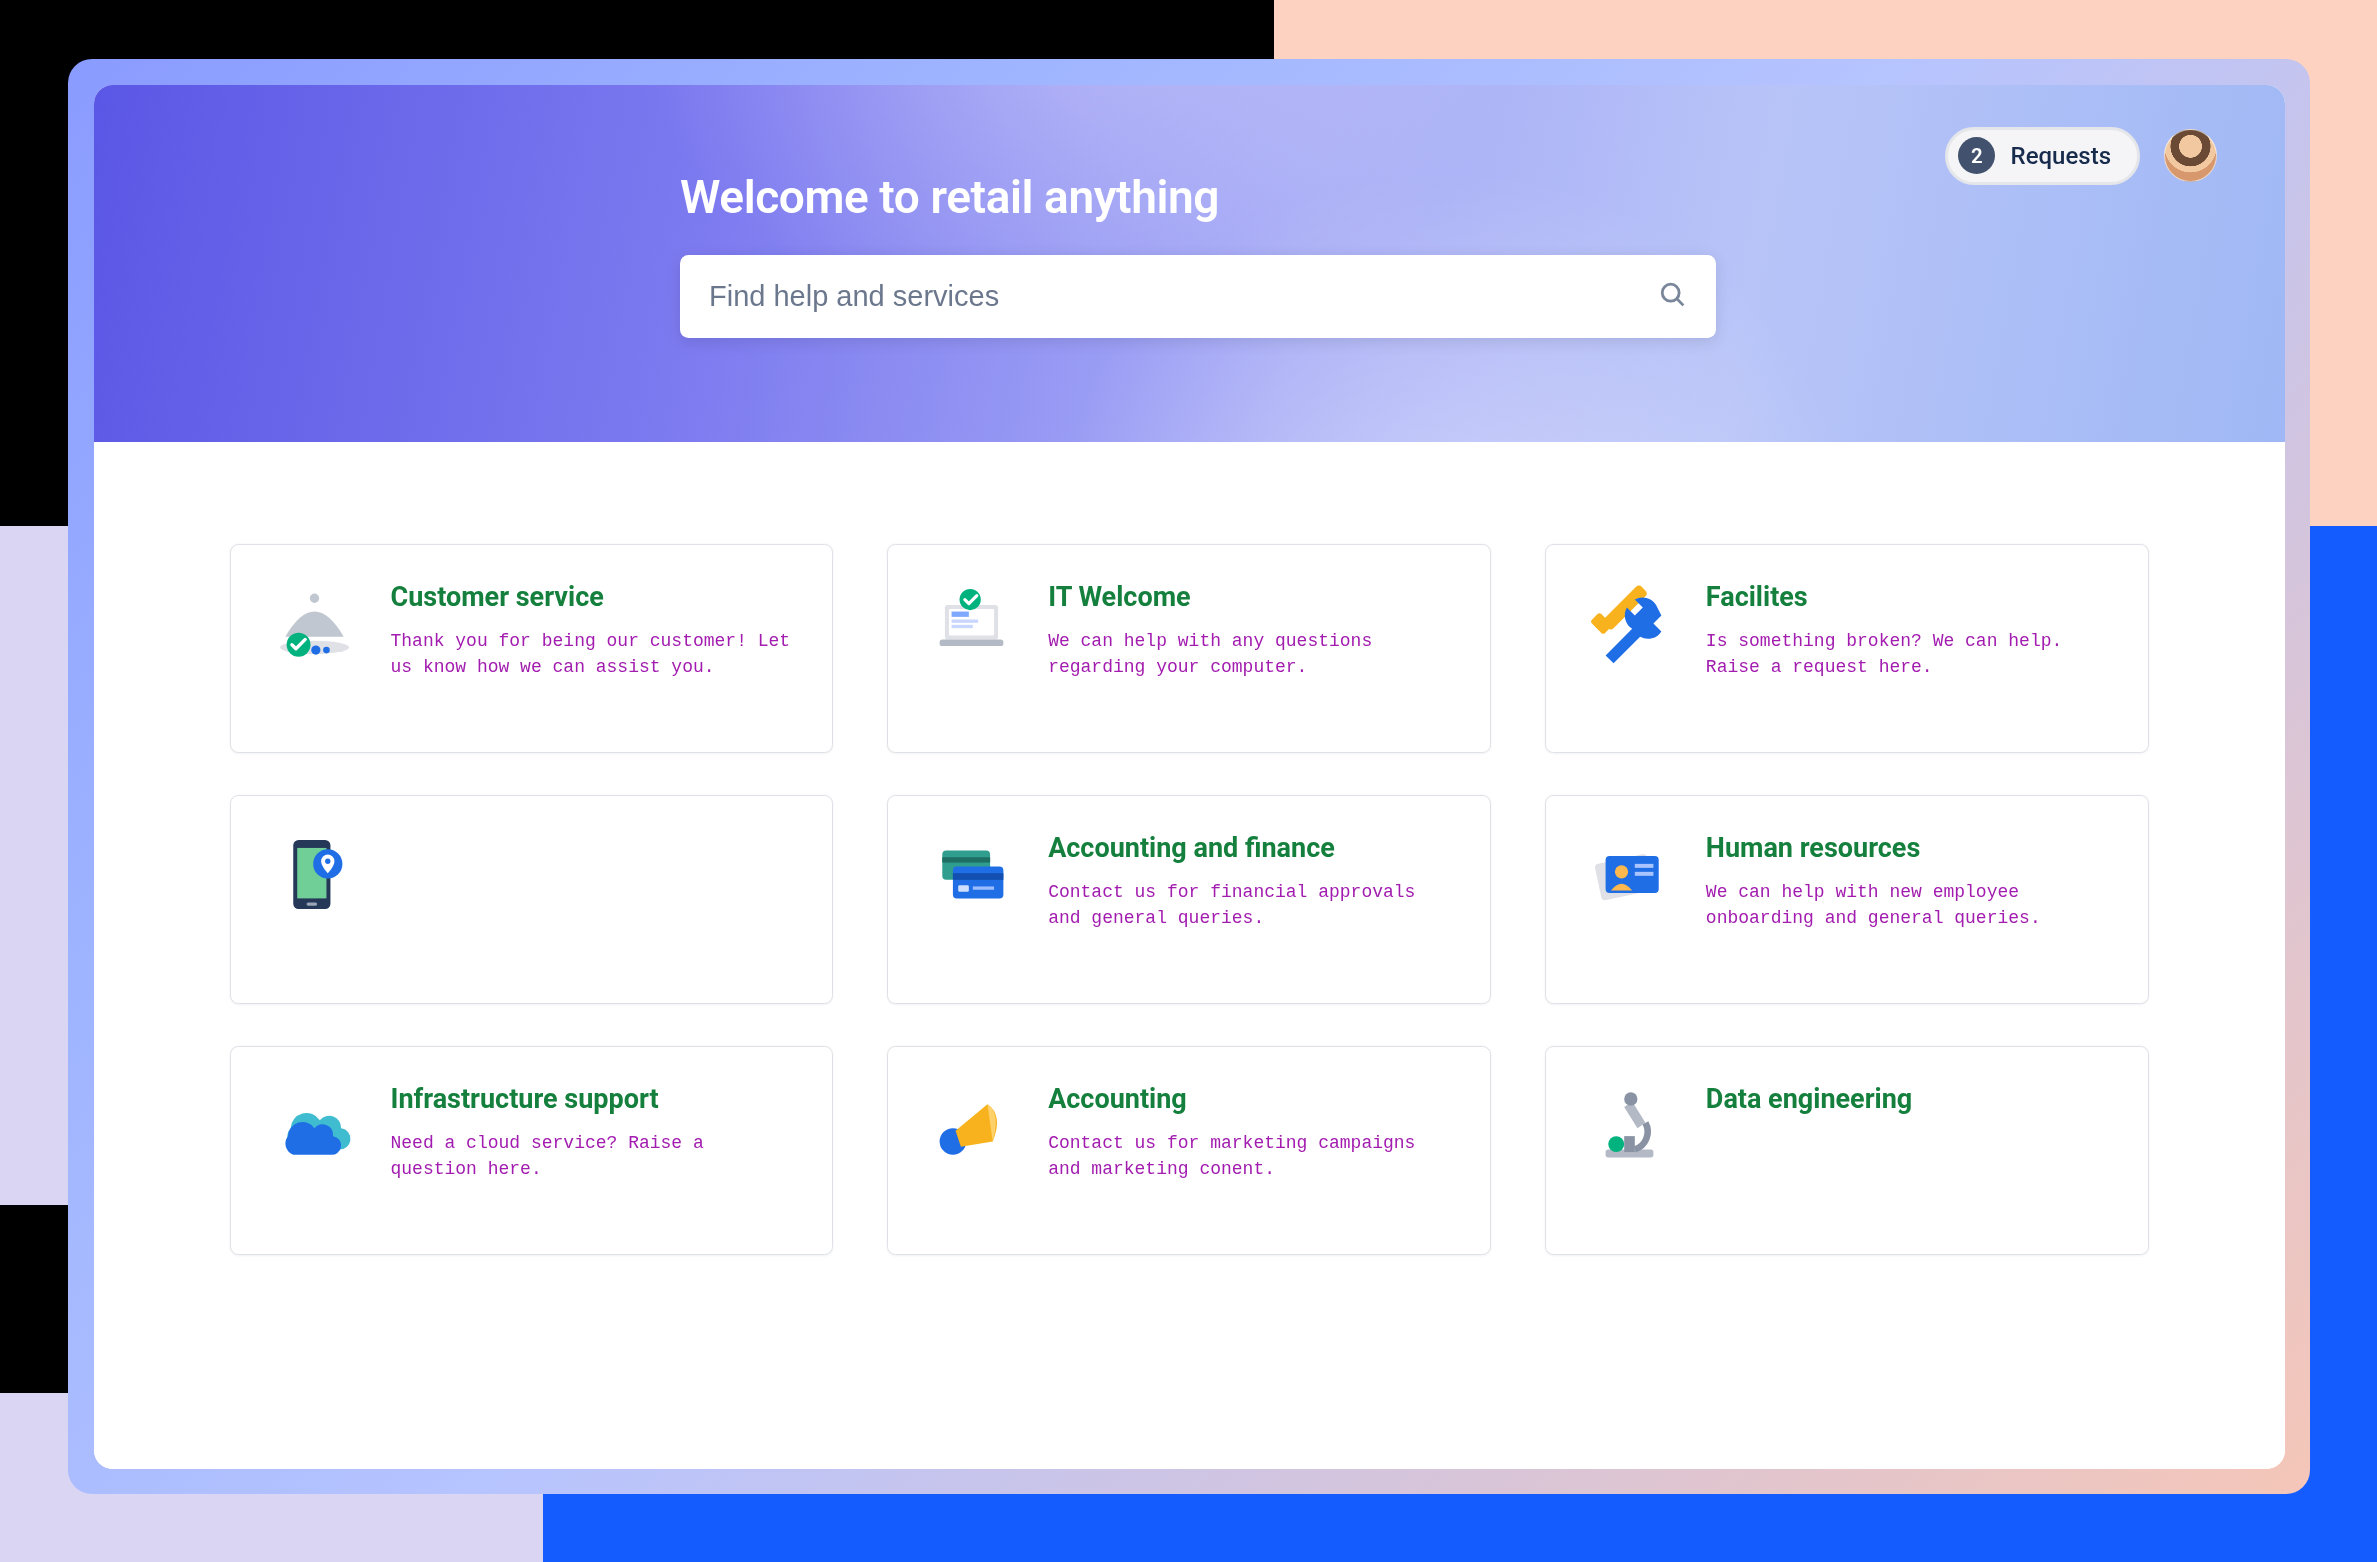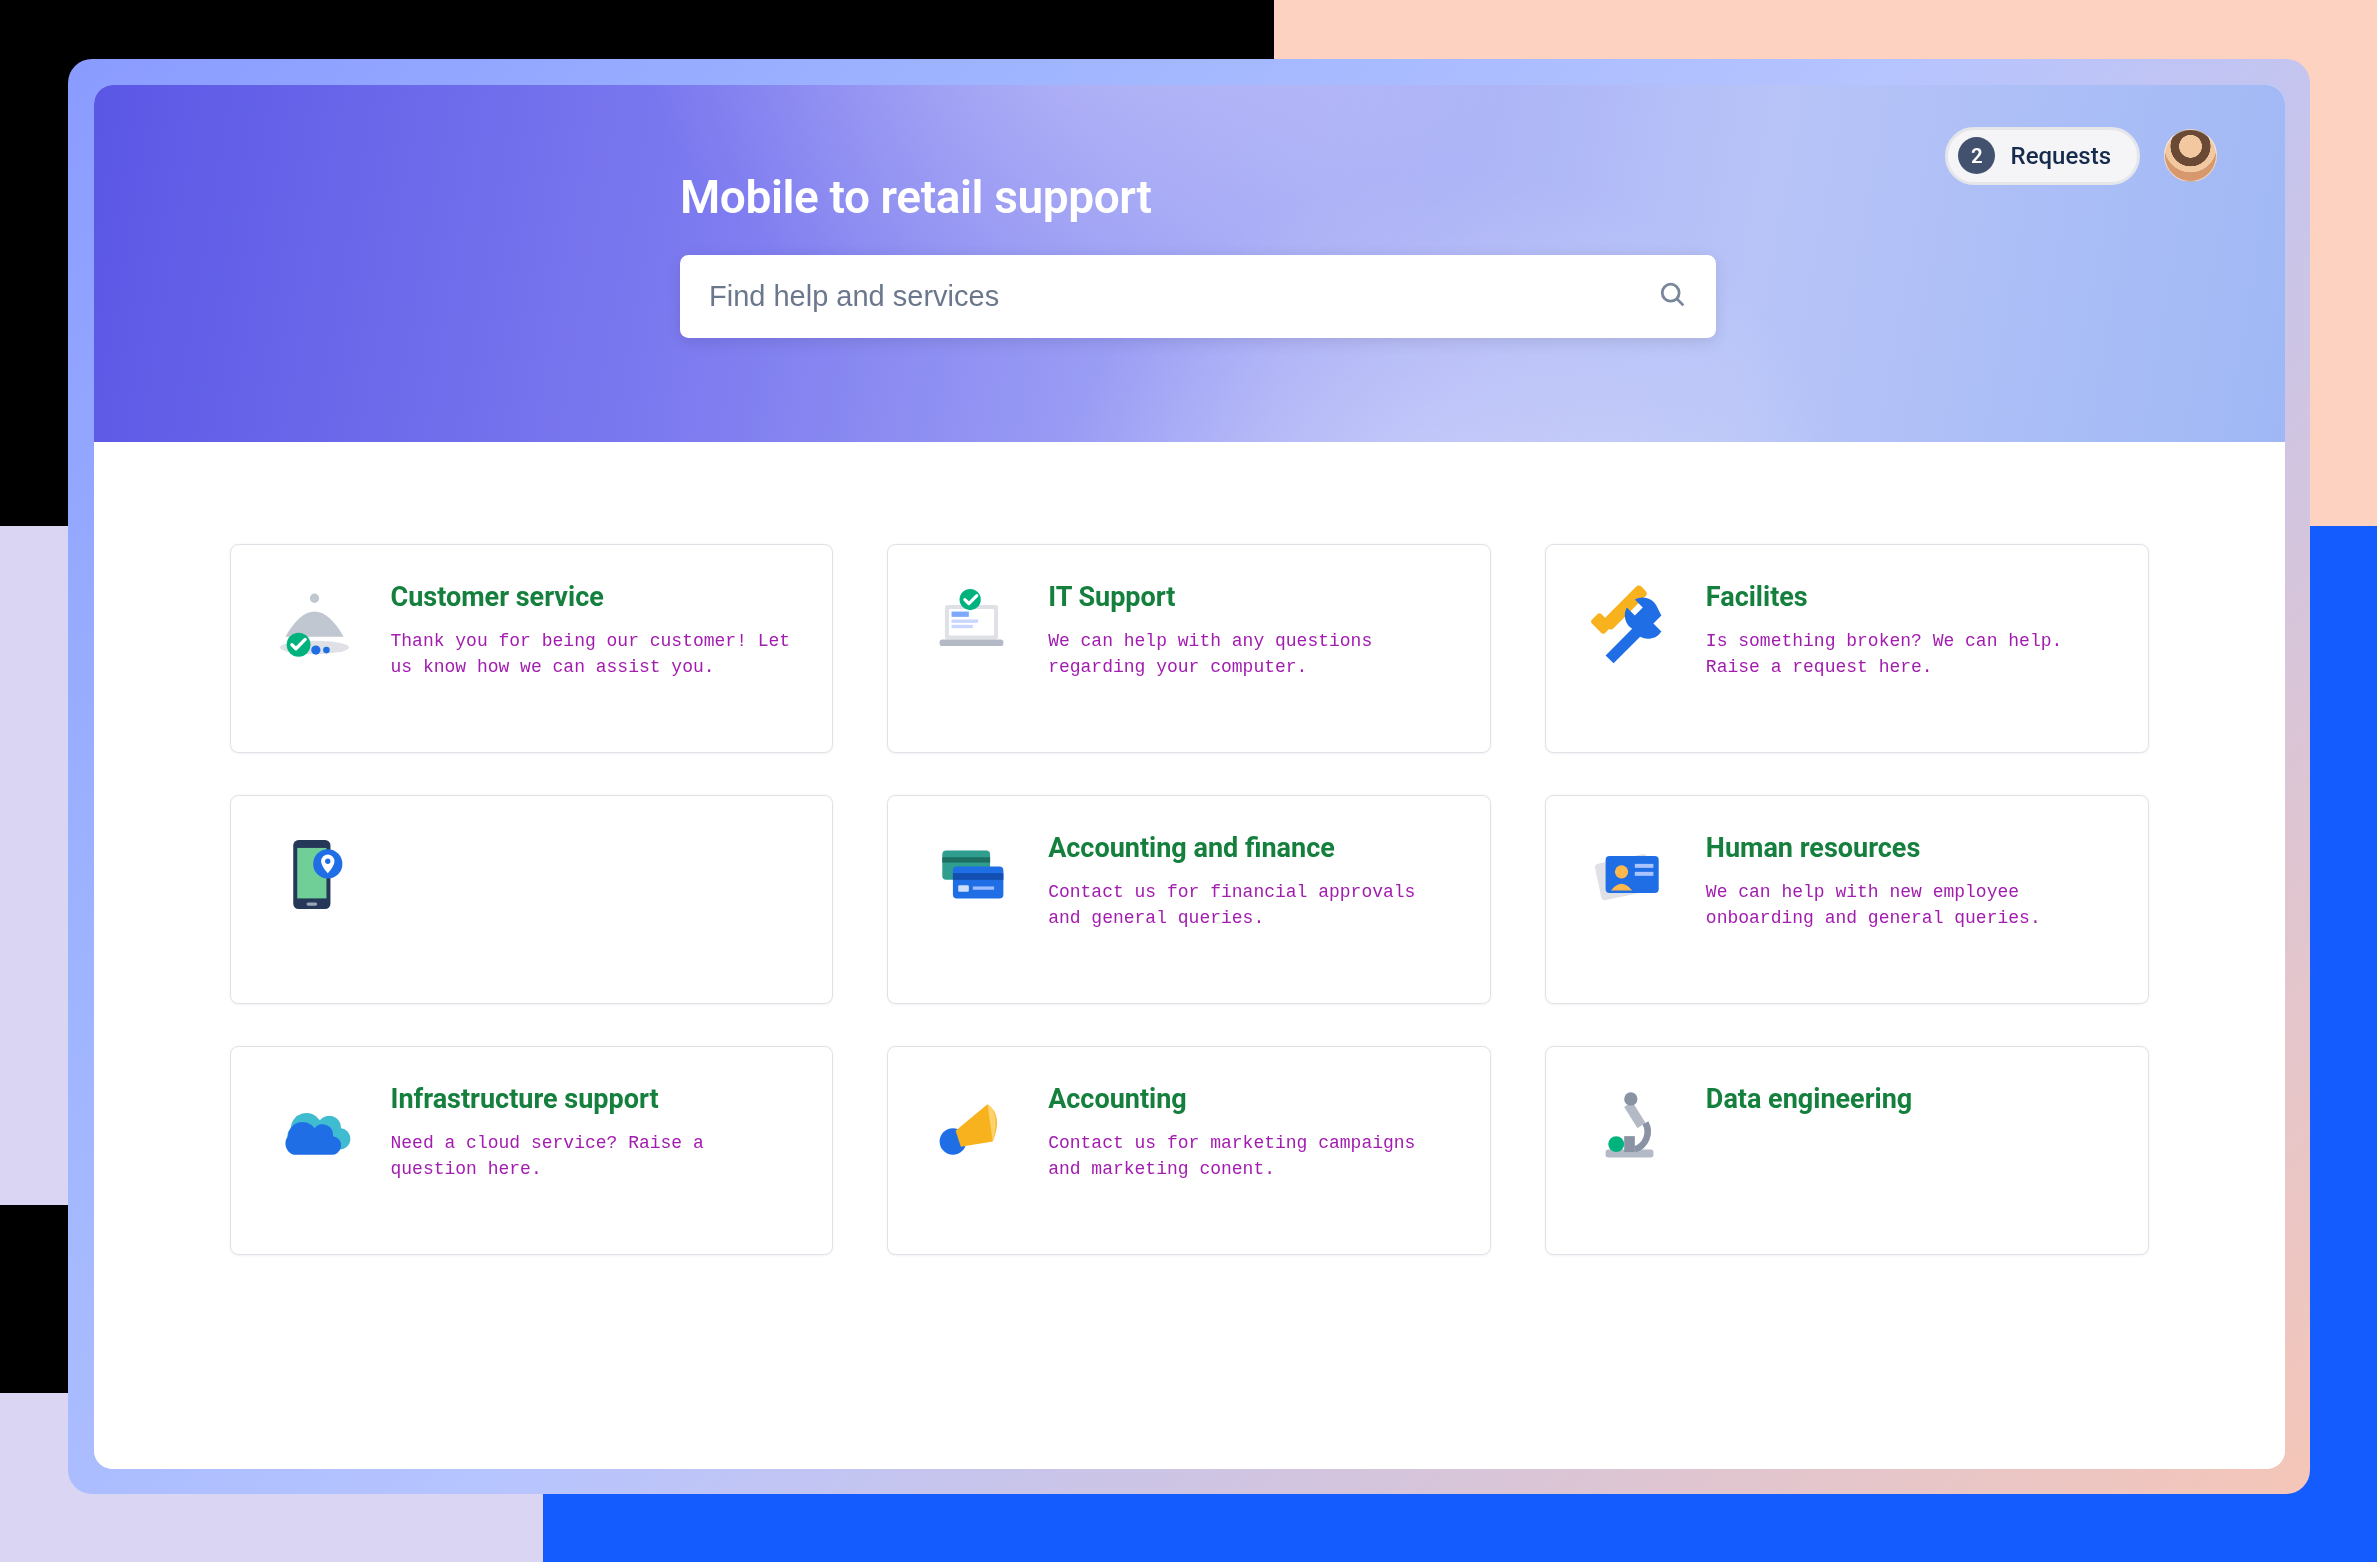--- a/index.html
+++ b/index.html
@@ -193,21 +193,21 @@
     <div class="hero">
       <div class="top-right">
         <div class="requests-pill">
           <span class="badge">2</span>
           <span>Requests</span>
         </div>
         <div class="avatar"></div>
       </div>
 
       <div class="hero-inner">
-        <h1 class="hero-title">Mobile to retail support</h1>
+        <h1 class="hero-title">Welcome to retail anything</h1>
 
         <div class="searchbar">
           <input type="text" placeholder="Find help and services" style="">
           <span class="search-icon">
             <svg viewBox="0 0 24 24">
                 <circle cx="10.5" cy="10.5" r="7"></circle>
                 <line x1="21" y1="21" x2="16" y2="16"></line>
               </svg>
           </span>
         </div>
@@ -242,21 +242,21 @@
               <rect x="15" y="21" width="34" height="20" rx="1" fill="#fff"></rect>
               <rect x="8" y="44" width="48" height="5" rx="2" fill="#b3bac5"></rect>
               <rect x="17" y="23" width="13" height="4" fill="#7fa9ff"></rect>
               <rect x="17" y="29" width="20" height="2.5" fill="#c9d6ff"></rect>
               <rect x="17" y="33" width="16" height="2.5" fill="#c9d6ff"></rect>
               <circle cx="31" cy="14" r="8" fill="#00b37e"></circle>
               <path d="M27 14 l3 3 l6 -6" stroke="#fff" stroke-width="2.4" fill="none" stroke-linecap="round" stroke-linejoin="round"></path>
             </svg>
           </div>
           <div class="txt">
-            <h3>IT Support</h3>
+            <h3>IT Welcome</h3>
             <p>We can help with any questions regarding your computer.</p>
           </div>
         </div>
 
         <div class="card">
           <div class="ic">
             <svg viewBox="0 0 64 64">
               <rect x="16" y="6" width="10" height="40" rx="3" fill="#f7b21d" transform="rotate(45 32 32)"></rect>
               <rect x="10" y="42" width="14" height="10" rx="2" fill="#f7b21d" transform="rotate(45 32 32)"></rect>
               <path d="M52 18 a12 12 0 0 0 -16 -4 l6 6 -6 6 -6 -6 a12 12 0 0 0 4 16 l-20 20 6 6 20 -20 a12 12 0 0 0 16 -4 l-6 -6 6 -6 z" fill="#1f6ee6"></path>

